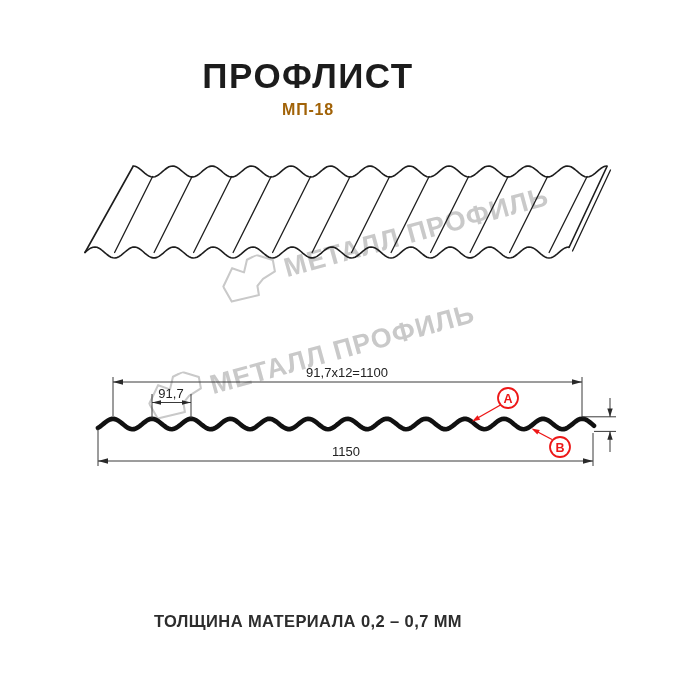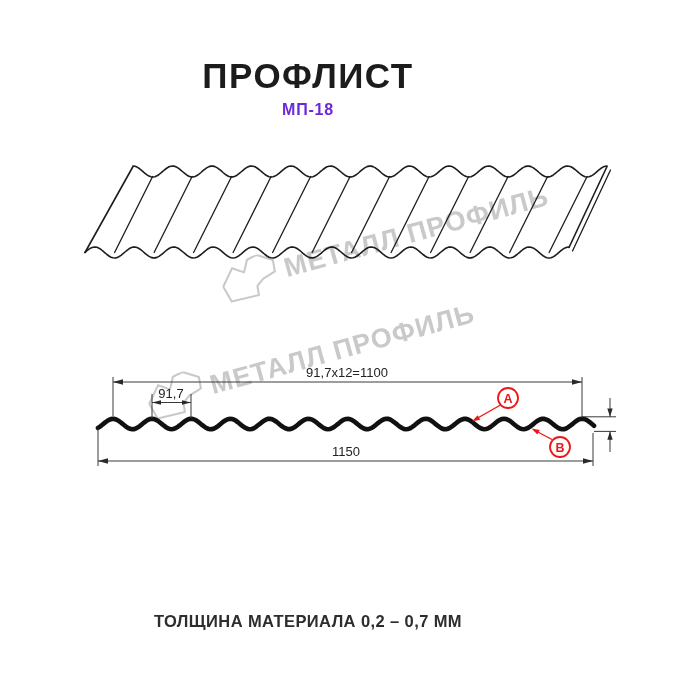--- a/index.html
+++ b/index.html
@@ -6,21 +6,21 @@
   .stage{
     position:relative;width:616px;height:700px;background:#ffffff;overflow:hidden;
     font-family:"Liberation Sans","DejaVu Sans",sans-serif;
   }
   .page-title{
     position:absolute;left:0;right:0;top:56px;text-align:center;
     font-size:35px;font-weight:800;letter-spacing:1.5px;color:#1c1c1c;z-index:3;
   }
   .page-subtitle{
     position:absolute;left:0;right:14px;top:101px;text-align:center;
-    font-size:16px;font-weight:700;letter-spacing:.8px;color:#6d28d9;z-index:3;padding-left:14px;
+    font-size:16px;font-weight:700;letter-spacing:.8px;color:#a16207;z-index:3;padding-left:14px;
   }
   .footer-note{
     position:absolute;left:0;right:0;top:612px;text-align:center;
     font-size:16.5px;font-weight:600;letter-spacing:.4px;color:#2d2d2d;z-index:3;
   }
   .watermark{
     position:absolute;display:flex;align-items:center;gap:7px;
     color:#c9c9c9;z-index:1;transform-origin:left center;white-space:nowrap;
     pointer-events:none;
   }

